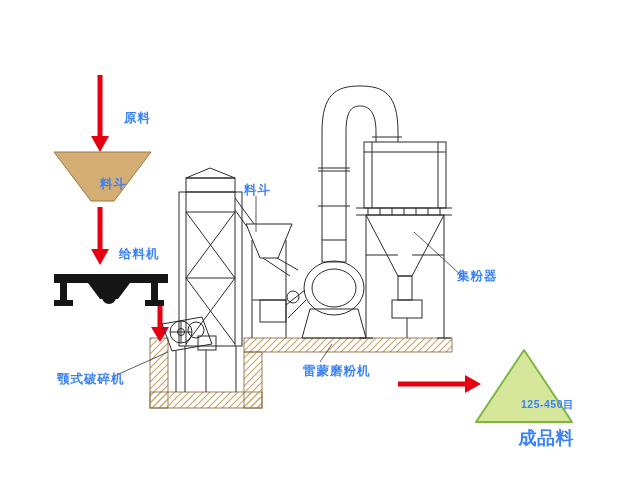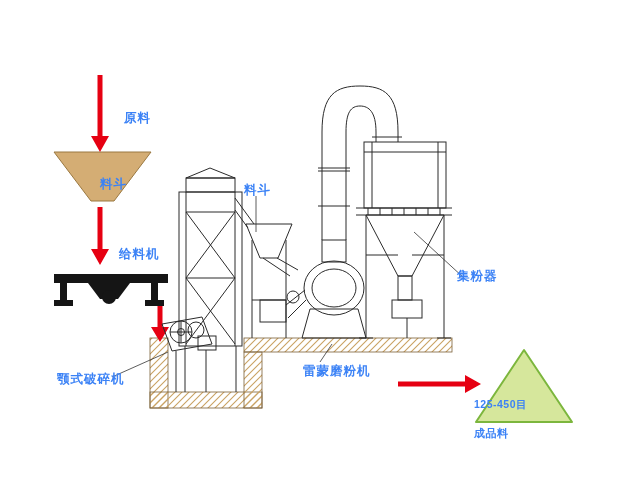--- a/index.html
+++ b/index.html
@@ -5,23 +5,23 @@
   html,body { margin:0; padding:0; background:#ffffff; }
   .canvas {
     position:relative; width:625px; height:489px; background:#ffffff;
     overflow:hidden; font-family:"Liberation Sans", sans-serif;
   }
   .canvas svg { position:absolute; left:0; top:0; }
   .lbl {
     position:absolute; font-weight:bold; font-size:12.5px; color:#3b82f6;
     white-space:nowrap; letter-spacing:1px;
   }
-  .lbl-center { text-align:left; letter-spacing:0.5px; }
+  .lbl-center { text-align:right; letter-spacing:0.5px; }
   .lbl-mesh { font-size:10.5px; font-weight:600; }
-  .lbl-product { font-size:11px; }
+  .lbl-product { font-size:18px; }
   .ln   { fill:none; stroke:var(--line); stroke-width:1; }
   .blk  { fill:var(--machine-dark); stroke:none; }
   .funnel { fill:var(--hopper-fill); stroke:var(--hopper-stroke); stroke-width:1; }
   .tri  { fill:var(--triangle-fill); stroke:var(--triangle-stroke); stroke-width:2; stroke-linejoin:round; }
   .arrow { fill:var(--arrow); stroke:none; }
   .hatch { fill:url(#hp); stroke:var(--hatch-stroke); stroke-width:0.8; }
   .hatch-line { stroke:var(--hatch); stroke-width:1.1; fill:none; }
   .ldr { stroke:#333333; stroke-width:0.8; fill:none; }
 </style>
 </head>

